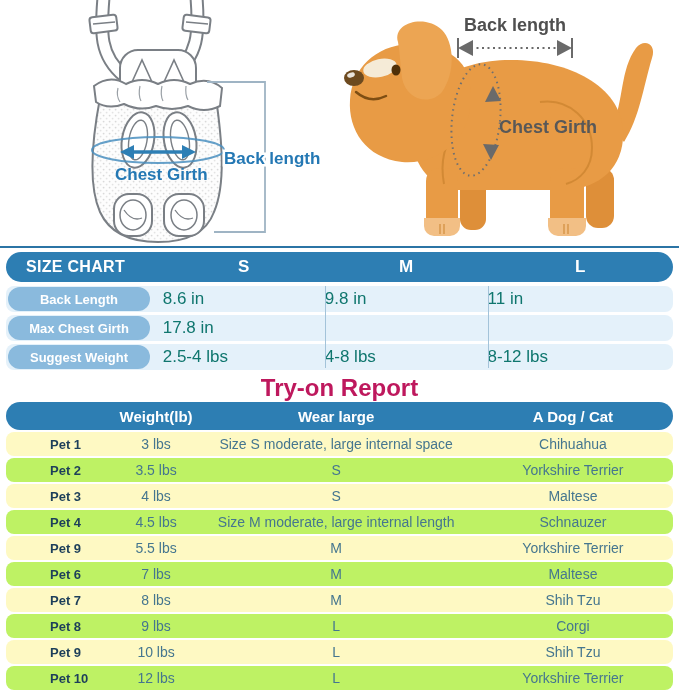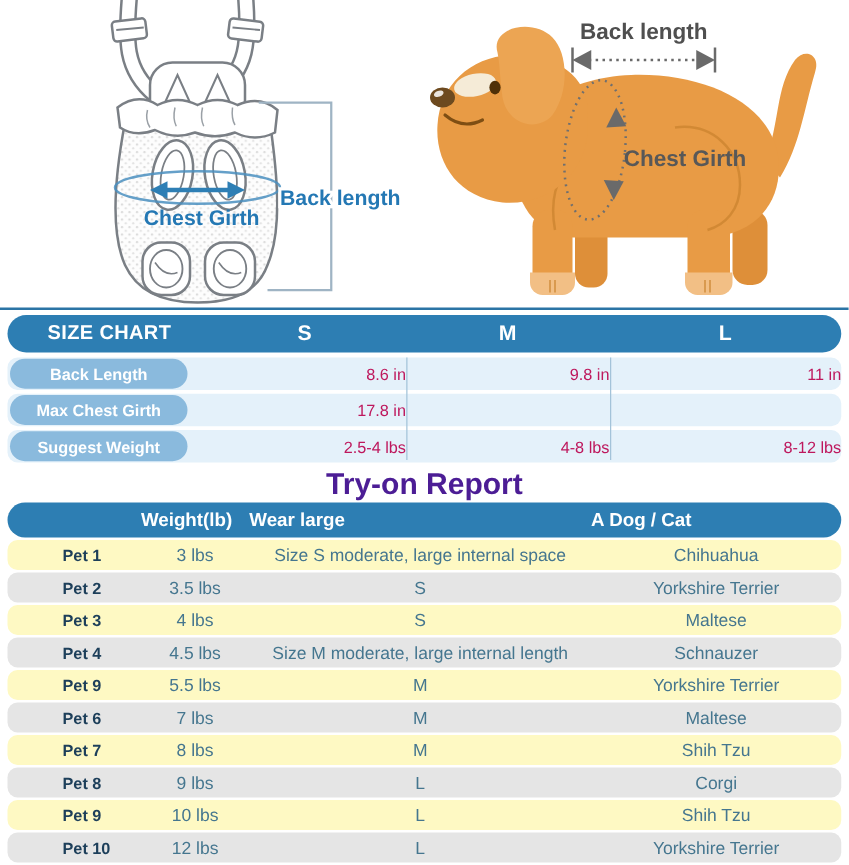--- a/index.html
+++ b/index.html
@@ -17,55 +17,55 @@
   
   .hr{height:2px;background:#2b74a5;}
 
   
   .size-chart{padding:4px 6px 0 6px;}
   .sc-head{
     height:30px;background:#2d7eb3;border-radius:16px;
     display:grid;grid-template-columns:23.5% 24.3% 24.4% 27.8%;
     align-items:center;color:#fff;font-weight:bold;
   }
-  .sc-title{padding-left:32px;font-size:16px;letter-spacing:.3px;}
+  .sc-title{padding-left:20px;font-size:16px;letter-spacing:.3px;}
   .sc-col{text-align:center;font-size:17px;}
   .sc-body{position:relative;margin-top:4px;}
   .v-div{position:absolute;top:0;bottom:2px;width:1px;background:#a3c3d9;}
   .v-div.d1{left:319px;}
   .v-div.d2{left:482px;}
   .sc-row{
     height:26px;margin-bottom:3px;background:#e4f1fa;border-radius:8px;
     display:grid;grid-template-columns:23.5% 24.3% 24.4% 27.8%;align-items:center;
   }
   .sc-pill{
     justify-self:start;margin-left:2px;width:142px;height:24px;border-radius:13px;
     background:#8abadd;color:#fff;font-weight:bold;font-size:13px;
     display:flex;align-items:center;justify-content:center;
   }
-  .sc-val{text-align:right;color:#be185d;font-size:13px;}
+  .sc-val{text-align:left;color:#0f766e;font-size:17px;}
 
   
   .tryon{padding:0 6px;}
   .tr-title{
-    text-align:center;color:#4c1d95;font-weight:bold;font-size:24px;
+    text-align:center;color:#be185d;font-weight:bold;font-size:24px;
     height:29px;line-height:29px;margin-top:1px;
   }
   .tr-head{
     height:28px;background:#2d7eb3;border-radius:14px;
     display:grid;grid-template-columns:16% 13% 41% 30%;align-items:center;
     color:#fff;font-weight:bold;font-size:15px;
   }
-  .tr-head div{text-align:left;}
+  .tr-head div{text-align:center;}
   .tr-row{
     height:24px;margin-top:2px;border-radius:8px;
     display:grid;grid-template-columns:16% 13% 41% 30%;align-items:center;
   }
   .tr-row.odd{background:#fef9c3;}
-  .tr-row.even{background:#e5e5e5;}
+  .tr-row.even{background:#bef264;}
   .tr-pet{padding-left:44px;font-weight:bold;font-size:13px;color:#1d3f5a;}
   .tr-cell{text-align:center;color:#45768f;font-size:14px;}
 </style>
 </head>
 <body>
 
 <div class="page">
 
   <div class="hero">
 

